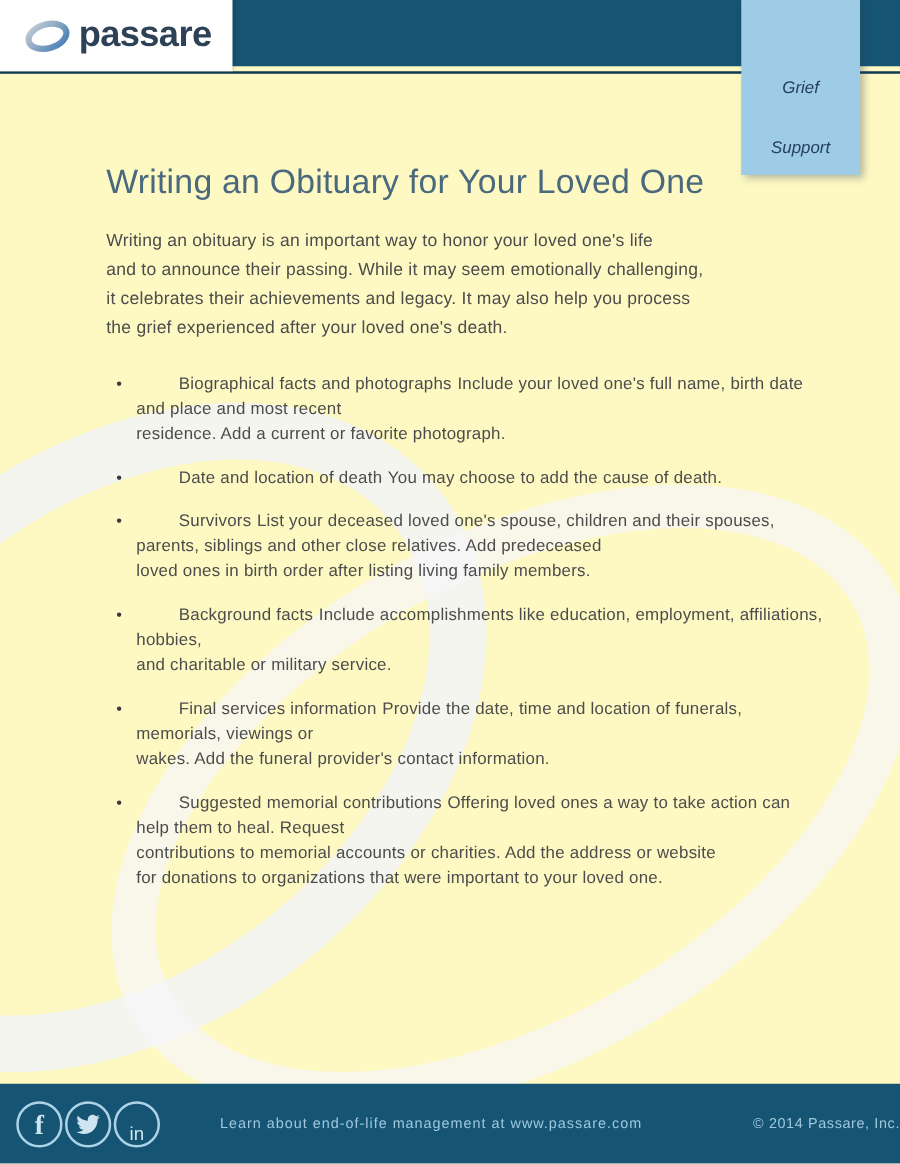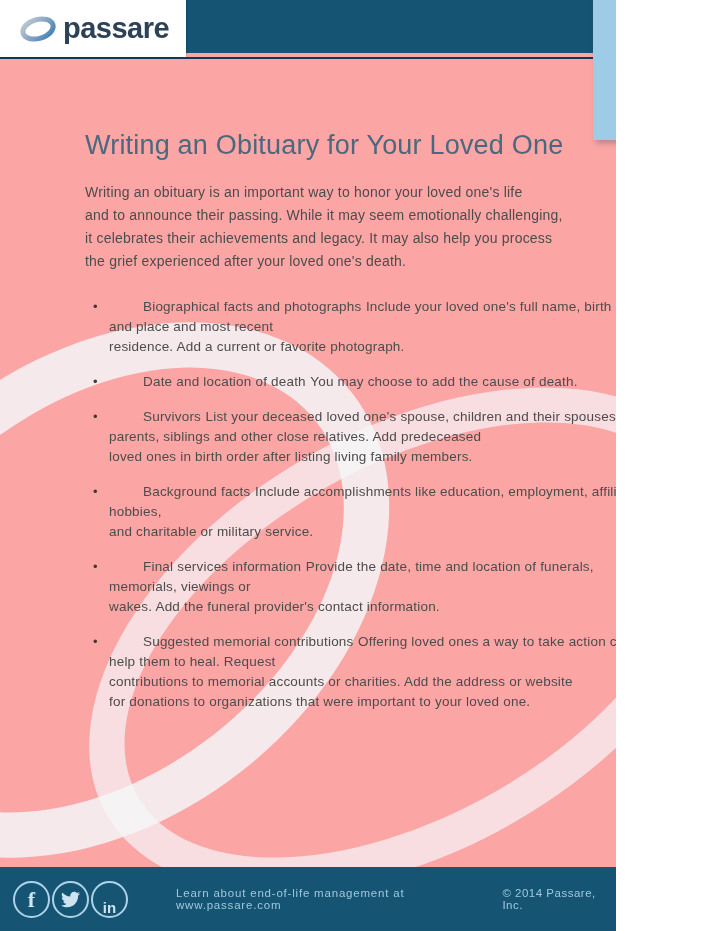--- a/index.html
+++ b/index.html
@@ -1,21 +1,21 @@
 <!DOCTYPE html>
 <html><head>
 <meta charset="utf-8">
 <style>
   * { margin: 0; padding: 0; box-sizing: border-box; }
   html, body { background: #ffffff; }
   .page {
     position: relative;
-    width: 616px;
+    width: 720px;
     height: 931px;
-    background: #fca5a5;
+    background: #fef9c3;
     overflow: hidden;
     font-family: "Liberation Sans", sans-serif;
     color: #4c4c4c;
   }
   
   .swoosh {
     position: absolute;
     width: 640px;
     height: 460px;
     border: 46px solid #f3f4f7;
@@ -80,20 +80,21 @@
     box-shadow: 3px 3px 6px rgba(50,70,90,0.35);
     display: flex;
     flex-direction: column;
     justify-content: flex-end;
     align-items: center;
     padding-bottom: 12px;
     font-style: italic;
     font-size: 13.5px;
     color: #24405c;
     line-height: 21px;
+    gap: 27px;
   }
 
   
   .content {
     position: absolute;
     left: 85px;
     top: 130px;
     width: 575px;
   }
   .doc-title {
@@ -176,21 +177,21 @@
   }
   .social-circle .fb-f {
     font-family: "Liberation Serif", serif;
     font-size: 22px;
     font-weight: bold;
     line-height: 1;
     margin-top: 2px;
   }
   .social-circle .li-in {
     font-size: 15px;
-    font-weight: bold;
+    font-weight: normal;
     line-height: 1;
     margin-top: 16px;
   }
   .footer-message {
     margin-left: 48px;
     font-size: 11.5px;
     letter-spacing: 0.8px;
     color: #9fc8de;
   }
   .footer-copyright {

